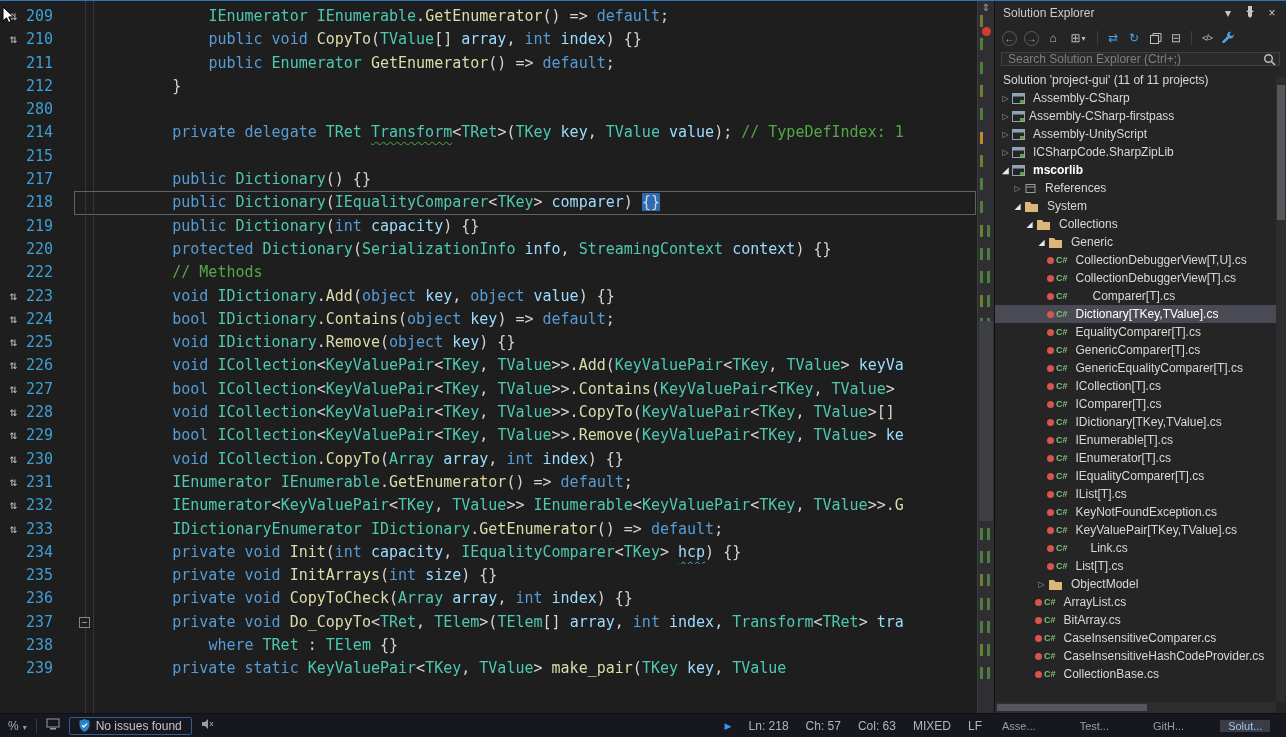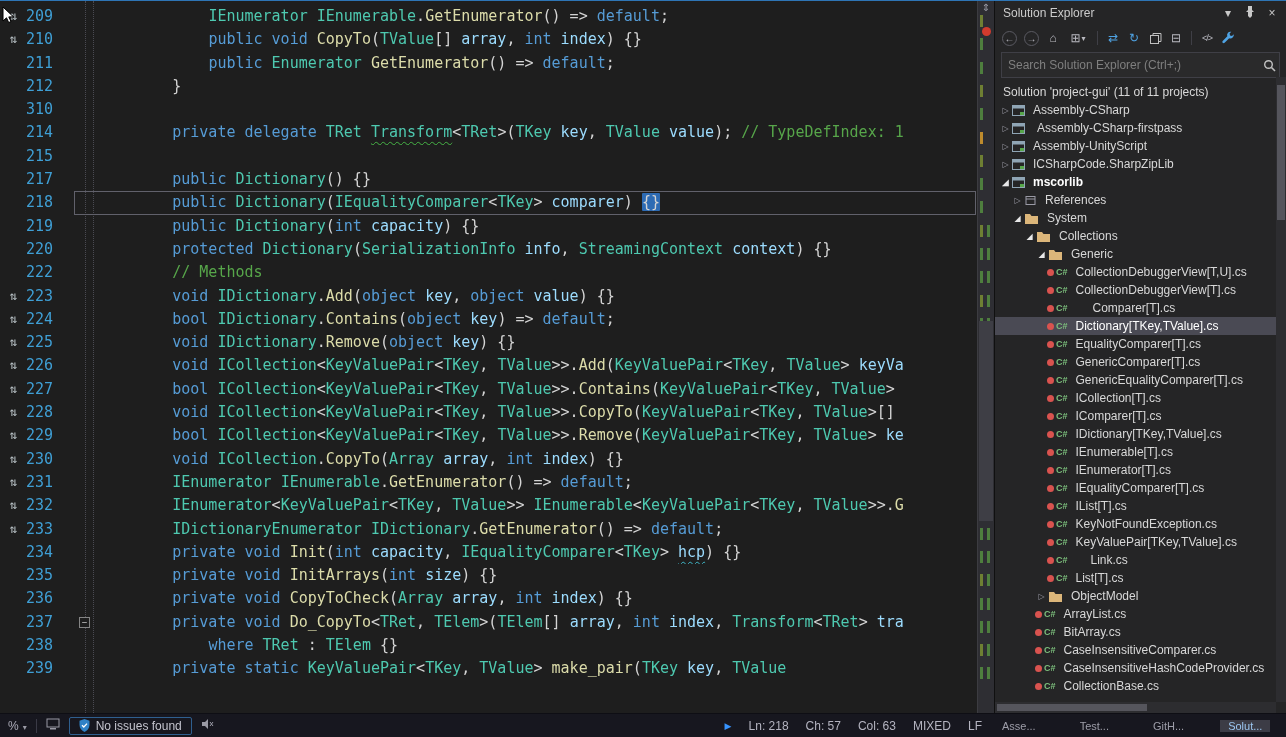--- a/index.html
+++ b/index.html
@@ -37,21 +37,21 @@
   .p-title{flex:1;color:#CCCCCC;}
   .hicon{width:16px;text-align:center;color:#C8C8C8;cursor:default;}
   .p-tools{height:26px;display:flex;align-items:center;gap:3px;padding:0 5px;}
   .tbtn{width:18px;height:18px;display:flex;align-items:center;justify-content:center;color:#B9B9C0;font-size:12px;}
   .tbtn.circ{border:1px solid #5A5A62;border-radius:50%;width:15px;height:15px;font-size:10px;margin:0 2px;}
   .tbtn.blue{color:#4FA3E3;}
   .tbtn.wide{width:26px;}
   .tbtn .mini{font-size:8px;margin-left:1px;}
   .tbtn.code{font-size:9px;letter-spacing:-1px;}
   .tsep{width:1px;height:14px;background:#3F3F46;margin:0 3px;}
-  .p-search{margin:1px 6px 3px 6px;height:26px;background:#2A2A2B;border:1px solid #3F3F46;display:flex;align-items:center;flex:none;}
+  .p-search{margin:1px 6px 3px 6px;height:14px;background:#2A2A2B;border:1px solid #3F3F46;display:flex;align-items:center;flex:none;}
   .p-search input{flex:1;background:transparent;border:none;outline:none;color:#CCCCCC;font-size:12px;padding:0 6px;font-family:"Liberation Sans",sans-serif;}
   .p-search input::placeholder{color:#7F7F7F;}
   .mag{width:20px;display:flex;align-items:center;justify-content:center;}
   .p-tree{flex:1;overflow:hidden;padding-top:2px;position:relative;}
   .trow{height:18px;display:flex;align-items:center;white-space:nowrap;color:#D8D8D8;}
   .trow.sel{background:#4A4A54;color:#FFFFFF;}
   .trow.bold{font-weight:bold;color:#FFFFFF;}
   .exp{width:13px;flex:none;text-align:center;color:#E8E8E8;font-size:8px;}
   .exp.hollow{color:#9A9AA5;}
   .tic{display:flex;align-items:center;flex:none;margin-right:4px;}
@@ -83,21 +83,21 @@
   <div class="main">
 
     <div class="editor">
       <div class="guide" style="left:85px"></div>
       <div class="guide" style="left:93px"></div>
       <div id="code-lines">
           <div class="line"><div class="ln-g"><span>⇅</span></div><div class="ln-n">209</div><div class="ln-f"></div><div class="ln-code"><span class="tok">            </span><span class="tok t">IEnumerator</span><span class="tok"> </span><span class="tok t">IEnumerable</span><span class="tok">.</span><span class="tok m">GetEnumerator</span><span class="tok">() =&gt; </span><span class="tok k">default</span><span class="tok">;</span></div></div>
           <div class="line"><div class="ln-g"><span>⇅</span></div><div class="ln-n">210</div><div class="ln-f"></div><div class="ln-code"><span class="tok">            </span><span class="tok k">public</span><span class="tok"> </span><span class="tok k">void</span><span class="tok"> </span><span class="tok m">CopyTo</span><span class="tok">(</span><span class="tok t">TValue</span><span class="tok">[] </span><span class="tok p">array</span><span class="tok">, </span><span class="tok k">int</span><span class="tok"> </span><span class="tok p">index</span><span class="tok">) {}</span></div></div>
           <div class="line"><div class="ln-g"></div><div class="ln-n">211</div><div class="ln-f"></div><div class="ln-code"><span class="tok">            </span><span class="tok k">public</span><span class="tok"> </span><span class="tok t">Enumerator</span><span class="tok"> </span><span class="tok m">GetEnumerator</span><span class="tok">() =&gt; </span><span class="tok k">default</span><span class="tok">;</span></div></div>
           <div class="line"><div class="ln-g"></div><div class="ln-n">212</div><div class="ln-f"></div><div class="ln-code"><span class="tok">        }</span></div></div>
-          <div class="line"><div class="ln-g"></div><div class="ln-n">310</div><div class="ln-f"></div><div class="ln-code"></div></div>
+          <div class="line"><div class="ln-g"></div><div class="ln-n">280</div><div class="ln-f"></div><div class="ln-code"></div></div>
           <div class="line"><div class="ln-g"></div><div class="ln-n">214</div><div class="ln-f"></div><div class="ln-code"><span class="tok">        </span><span class="tok k">private</span><span class="tok"> </span><span class="tok k">delegate</span><span class="tok"> </span><span class="tok t">TRet</span><span class="tok"> </span><span class="tok t sq">Transform</span><span class="tok">&lt;</span><span class="tok t">TRet</span><span class="tok">&gt;(</span><span class="tok t">TKey</span><span class="tok"> </span><span class="tok p">key</span><span class="tok">, </span><span class="tok t">TValue</span><span class="tok"> </span><span class="tok p">value</span><span class="tok">); </span><span class="tok cm">// TypeDefIndex: 1</span></div></div>
           <div class="line"><div class="ln-g"></div><div class="ln-n">215</div><div class="ln-f"></div><div class="ln-code"></div></div>
           <div class="line"><div class="ln-g"></div><div class="ln-n">217</div><div class="ln-f"></div><div class="ln-code"><span class="tok">        </span><span class="tok k">public</span><span class="tok"> </span><span class="tok t">Dictionary</span><span class="tok">() {}</span></div></div>
           <div class="line cur"><div class="ln-g"></div><div class="ln-n">218</div><div class="ln-f"></div><div class="ln-code"><span class="tok">        </span><span class="tok k">public</span><span class="tok"> </span><span class="tok t">Dictionary</span><span class="tok">(</span><span class="tok t">IEqualityComparer</span><span class="tok">&lt;</span><span class="tok t">TKey</span><span class="tok">&gt; </span><span class="tok p">comparer</span><span class="tok">) </span><span class="tok sel">{}</span></div></div>
           <div class="line"><div class="ln-g"></div><div class="ln-n">219</div><div class="ln-f"></div><div class="ln-code"><span class="tok">        </span><span class="tok k">public</span><span class="tok"> </span><span class="tok t">Dictionary</span><span class="tok">(</span><span class="tok k">int</span><span class="tok"> </span><span class="tok p">capacity</span><span class="tok">) {}</span></div></div>
           <div class="line"><div class="ln-g"></div><div class="ln-n">220</div><div class="ln-f"></div><div class="ln-code"><span class="tok">        </span><span class="tok k">protected</span><span class="tok"> </span><span class="tok t">Dictionary</span><span class="tok">(</span><span class="tok t">SerializationInfo</span><span class="tok"> </span><span class="tok p">info</span><span class="tok">, </span><span class="tok t">StreamingContext</span><span class="tok"> </span><span class="tok p">context</span><span class="tok">) {}</span></div></div>
           <div class="line"><div class="ln-g"></div><div class="ln-n">222</div><div class="ln-f"></div><div class="ln-code"><span class="tok">        </span><span class="tok cm">// Methods</span></div></div>
           <div class="line"><div class="ln-g"><span>⇅</span></div><div class="ln-n">223</div><div class="ln-f"></div><div class="ln-code"><span class="tok">        </span><span class="tok k">void</span><span class="tok"> </span><span class="tok t">IDictionary</span><span class="tok">.</span><span class="tok m">Add</span><span class="tok">(</span><span class="tok k">object</span><span class="tok"> </span><span class="tok p">key</span><span class="tok">, </span><span class="tok k">object</span><span class="tok"> </span><span class="tok p">value</span><span class="tok">) {}</span></div></div>
           <div class="line"><div class="ln-g"><span>⇅</span></div><div class="ln-n">224</div><div class="ln-f"></div><div class="ln-code"><span class="tok">        </span><span class="tok k">bool</span><span class="tok"> </span><span class="tok t">IDictionary</span><span class="tok">.</span><span class="tok m">Contains</span><span class="tok">(</span><span class="tok k">object</span><span class="tok"> </span><span class="tok p">key</span><span class="tok">) =&gt; </span><span class="tok k">default</span><span class="tok">;</span></div></div>
           <div class="line"><div class="ln-g"><span>⇅</span></div><div class="ln-n">225</div><div class="ln-f"></div><div class="ln-code"><span class="tok">        </span><span class="tok k">void</span><span class="tok"> </span><span class="tok t">IDictionary</span><span class="tok">.</span><span class="tok m">Remove</span><span class="tok">(</span><span class="tok k">object</span><span class="tok"> </span><span class="tok p">key</span><span class="tok">) {}</span></div></div>
@@ -242,21 +242,21 @@
           </div>
           <div class="trow" style="padding-left: 4px;">
             <span class="exp hollow">▷</span>
             <span class="tic">
               <svg width="13" height="13" viewBox="0 0 13 13">
                 <rect x="0.5" y="1.5" width="12" height="10" fill="none" stroke="#8FA5B5"></rect>
                 <rect x="0.5" y="1.5" width="12" height="3" fill="#8FA5B5"></rect>
                 <rect x="8" y="8" width="4" height="3" fill="#57A64A"></rect>
               </svg>
             </span>
-            <span class="t-label" style="margin-left: 8px; text-align: center;">Assembly-CSharp-firstpass</span>
+            <span class="t-label" style="margin-left: 0; text-align: center;">Assembly-CSharp-firstpass</span>
           </div>
           <div class="trow" style="padding-left: 4px;">
             <span class="exp hollow">▷</span>
             <span class="tic">
               <svg width="13" height="13" viewBox="0 0 13 13">
                 <rect x="0.5" y="1.5" width="12" height="10" fill="none" stroke="#8FA5B5"></rect>
                 <rect x="0.5" y="1.5" width="12" height="3" fill="#8FA5B5"></rect>
                 <rect x="8" y="8" width="4" height="3" fill="#57A64A"></rect>
               </svg>
             </span>

